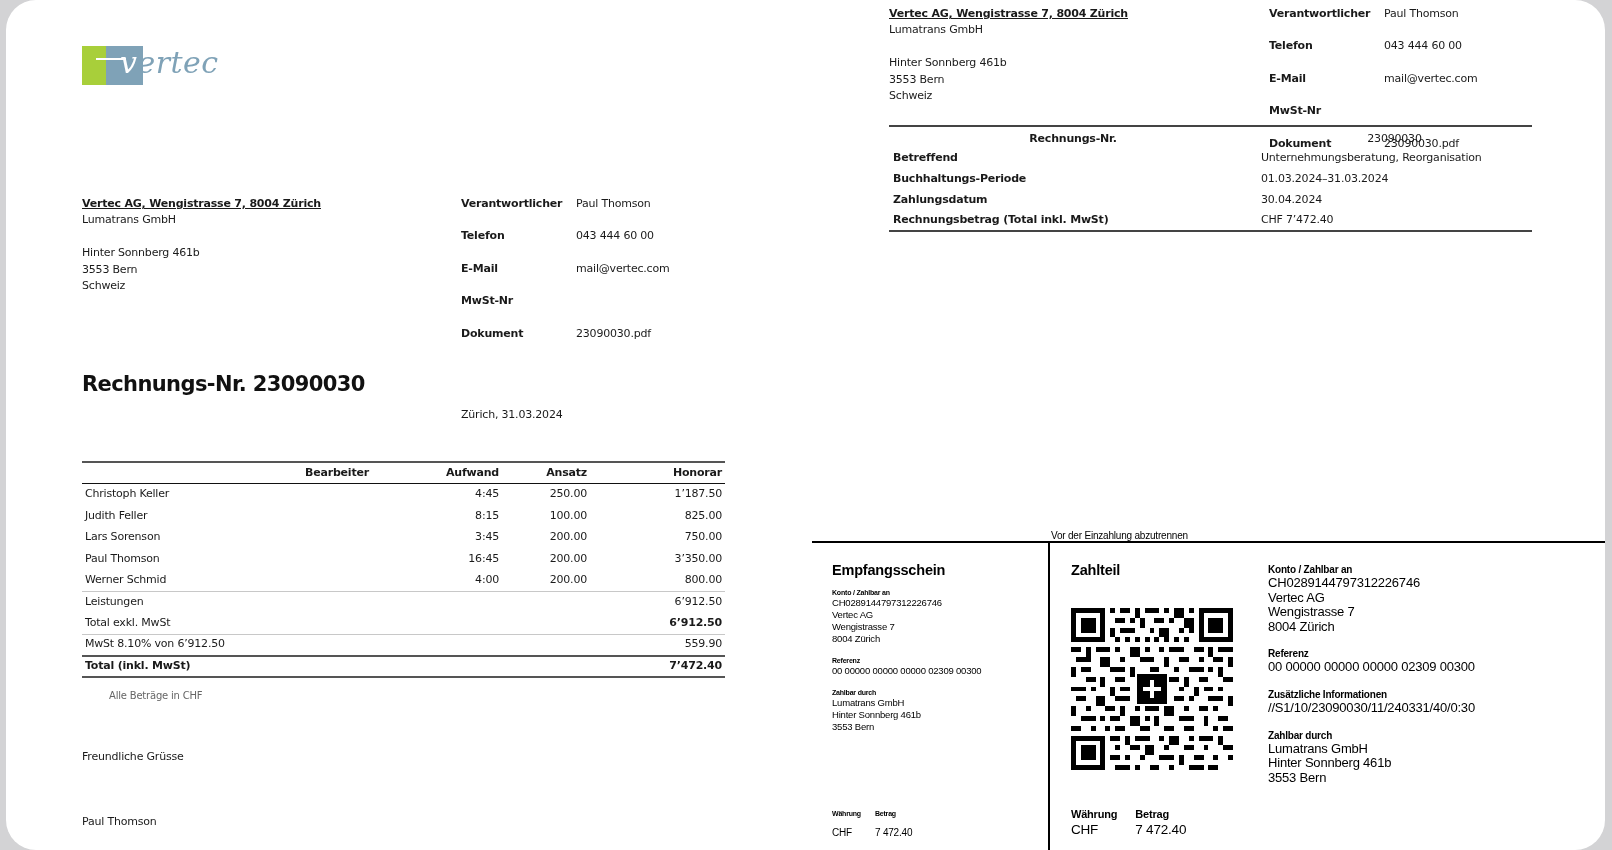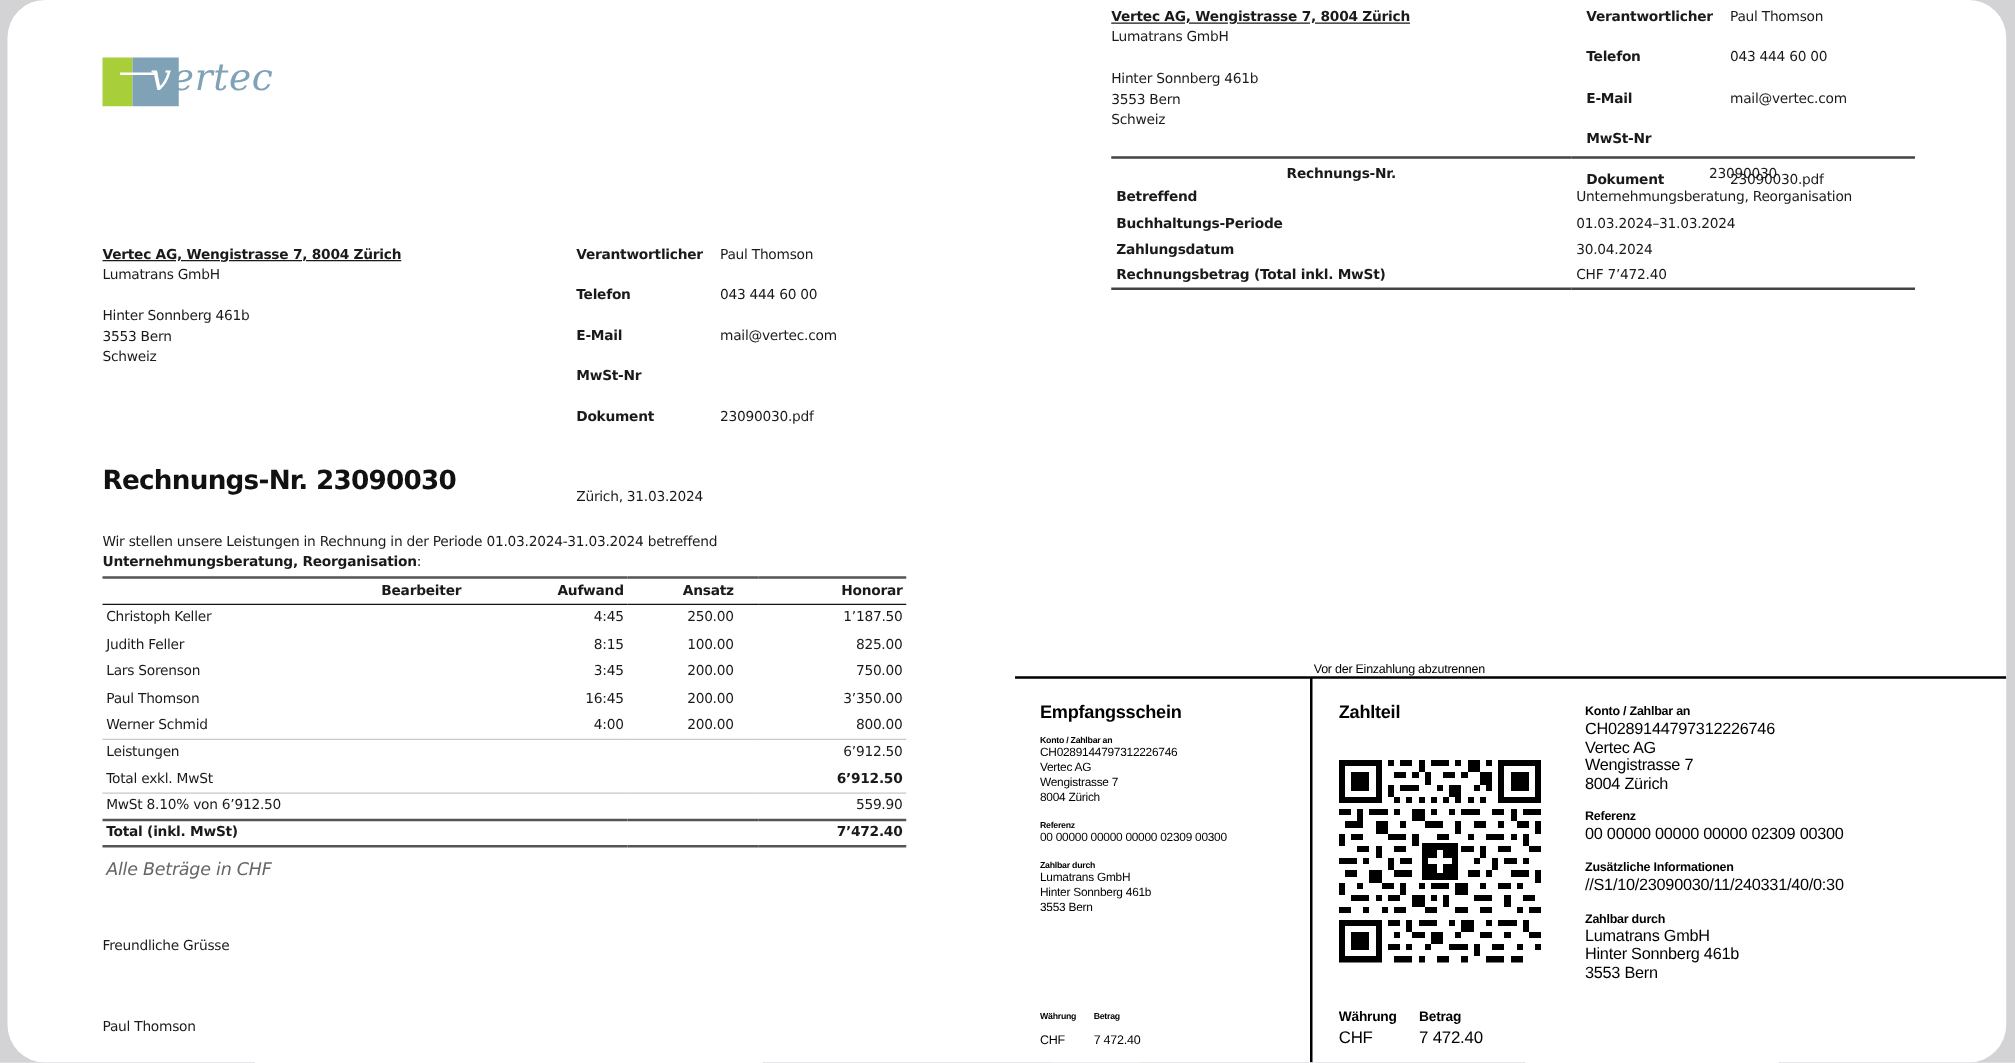--- a/index.html
+++ b/index.html
@@ -29,21 +29,21 @@
   h1.inv-title { font-family: "DejaVu Sans", "Liberation Sans", sans-serif; font-size: 21px; font-weight: bold; letter-spacing: -0.6px; color: #111; }
 
   table.items { border-collapse: collapse; width: 643px; font-size: 11px; }
   table.items td, table.items th { padding: 0 3px; height: 21.5px; vertical-align: middle; white-space: nowrap; }
   table.items th { font-weight: bold; text-align: right; }
   table.items .r { text-align: right; }
   table.items thead tr { border-top: 2px solid #555; border-bottom: 1.5px solid #111; }
   tr.sep-top td { border-top: 1.5px solid #c8c8c8; }
   tr.total td { border-top: 2px solid #555; border-bottom: 2px solid #555; font-weight: bold; }
 
-  .note { font-style: italic; font-size: 14px; color: #666; }
+  .note { font-size: 10px; color: #666; margin-left: 24px; }
 
   table.summary { border-collapse: collapse; width: 643px; font-size: 11px; }
   table.summary tr:first-child td { padding-top: 4px; text-align: center; }
   table.summary td { height: 21px; padding: 0 4px; vertical-align: middle; white-space: nowrap; }
   table.summary td.k { font-weight: bold; width: 368px; }
   table.summary { border-top: 2px solid #444; border-bottom: 2px solid #444; }
 
   
   .qr-slip { font-family: "Liberation Sans", "DejaVu Sans", sans-serif; color: #000; }
   .slip-hline { position: absolute; left: 0; top: 541px; width: 793px; height: 1.5px; background: #000; }
@@ -89,26 +89,22 @@
     <div>043 444 60 00</div>
     <div class="bold">E-Mail</div>
     <div>mail@vertec.com</div>
     <div class="bold">MwSt-Nr</div>
     <div></div>
     <div class="bold">Dokument</div>
     <div>23090030.pdf</div>
   </div>
 
   <h1 class="abs inv-title" style="left:76px; top:376px;">Rechnungs-Nr. 23090030</h1>
-  <div class="abs" style="left:455px; top:390px;">Zürich, 31.03.2024</div>
-
-  <div class="abs" style="left:76px; top:426px;">
-    <div>Wir stellen unsere Leistungen in Rechnung in der Periode 01.03.2024-31.03.2024 betreffend</div>
-    <div><b>Unternehmungsberatung, Reorganisation</b><span>:</span></div>
-  </div>
+  <div class="abs" style="left:455px; top:407px;">Zürich, 31.03.2024</div>
+
 
   <table class="abs items" style="left:76px; top:461px;">
     <colgroup>
         <col style="width:290px">
         <col style="width:130px">
         <col style="width:105px">
         <col style="width:118px">
       </colgroup>
     <thead>
       <tr>

